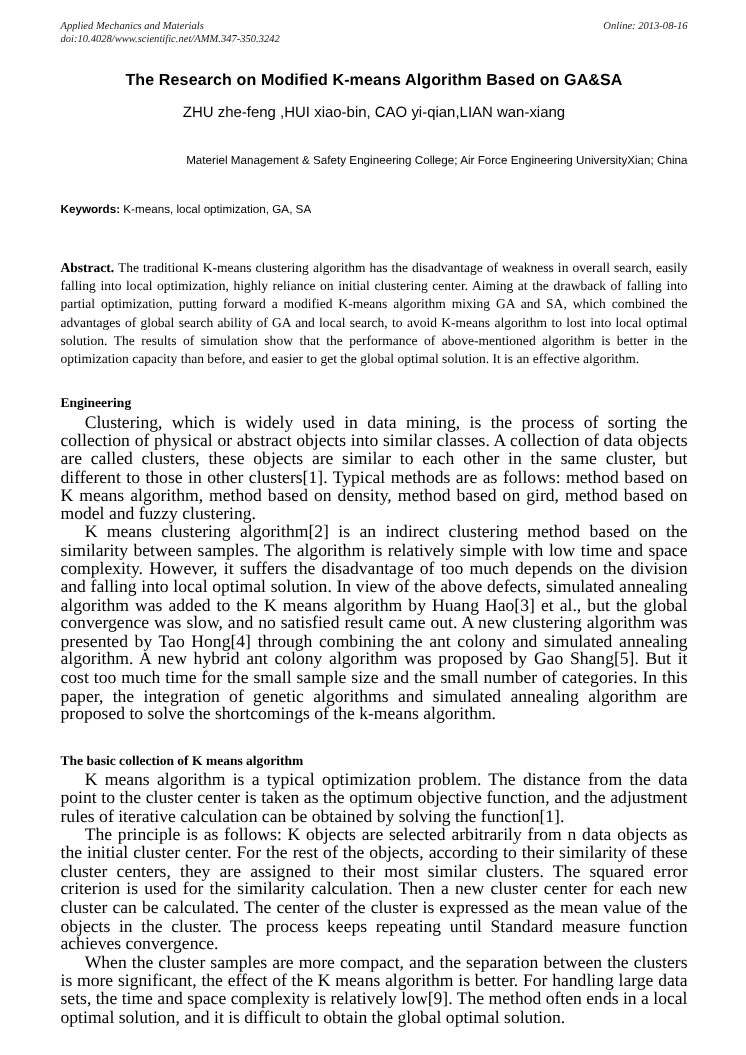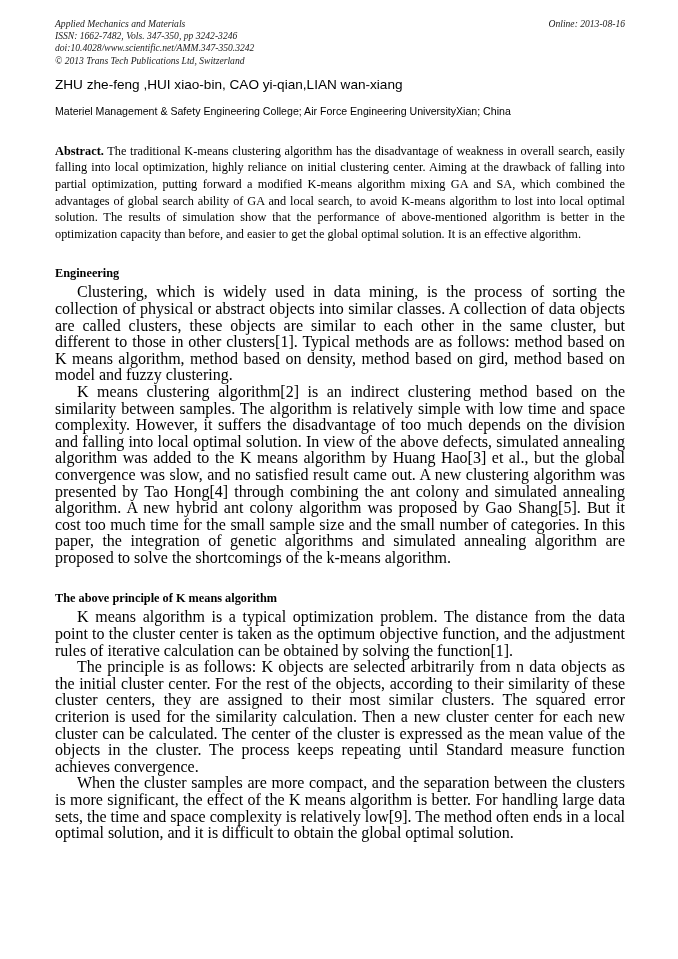--- a/index.html
+++ b/index.html
@@ -46,48 +46,49 @@
     text-align: center;
     font-family: "Liberation Sans", sans-serif;
     font-weight: bold;
     font-size: 14.6px;
     line-height: 19px;
     letter-spacing: 0.1px;
     color: #000;
   }
   .authors {
     margin-top: 9px;
+    text-align: center;
     font-family: "Liberation Sans", sans-serif;
     font-size: 13.6px;
     line-height: 18px;
     color: #000;
   }
   .affiliation {
-    margin-top: 10px;
-    text-align: left;
+    margin-top: 28px;
+    text-align: right;
     font-family: "Liberation Sans", sans-serif;
     font-size: 10.6px;
     line-height: 15px;
     color: #000;
   }
 
   
   .keywords {
     margin-top: 30px;
     font-family: "Liberation Sans", sans-serif;
     font-size: 10.6px;
     line-height: 15px;
   }
   .keywords .kw-label {
     font-weight: bold;
   }
 
   
   .abstract {
-    margin-top: 24px;
+    margin-top: 36px;
     text-align: justify;
     text-justify: inter-word;
     font-family: "Liberation Serif", serif;
     font-size: 12.3px;
     line-height: 16.6px;
     hyphens: none;
   }
   .abstract .ab-label {
     font-weight: bold;
   }
@@ -120,41 +121,43 @@
 </head>
 <body>
 
 <div class="page">
 
   <div class="journal-header">
     <div class="row-top">
       <span class="line">Applied Mechanics and Materials</span>
       <span class="line">Online: 2013-08-16</span>
     </div>
-    <div class="line">ISSN: 1662-7482, Vols. 347-350, pp 3242-3246</div>
     <div class="line">doi:10.4028/www.scientific.net/AMM.347-350.3242</div>
-    <div class="line">© 2013 Trans Tech Publications Ltd, Switzerland</div>
   </div>
 
+  <h1 class="title">The Research on Modified K-means Algorithm Based on GA&amp;SA</h1>
 
   <div class="authors">ZHU zhe-feng ,HUI xiao-bin, CAO yi-qian,LIAN wan-xiang</div>
 
   <div class="affiliation">Materiel Management &amp; Safety Engineering College; Air Force Engineering UniversityXian; China</div>
 
+  <div class="keywords">
+    <span class="kw-label">Keywords:</span><span> K-means, local optimization, GA, SA</span>
+  </div>
 
   <div class="abstract">
     <span class="ab-label">Abstract.</span><span> The traditional K-means clustering algorithm has the disadvantage of weakness in overall search, easily falling into local optimization, highly reliance on initial clustering center. Aiming at the drawback of falling into partial optimization, putting forward a modified K-means algorithm mixing GA and SA, which combined the advantages of global search ability of GA and local search, to avoid K-means algorithm to lost into local optimal solution. The results of simulation show that the performance of above-mentioned algorithm is better in the optimization capacity than before, and easier to get the global optimal solution. It is an effective algorithm.</span>
   </div>
 
   <div class="section">
     <div class="section-heading">Engineering</div>
     <p class="para">Clustering, which is widely used in data mining, is the process of sorting the collection of physical or abstract objects into similar classes. A collection of data objects are called clusters, these objects are similar to each other in the same cluster, but different to those in other clusters[1]. Typical methods are as follows: method based on K means algorithm, method based on density, method based on gird, method based on model and fuzzy clustering.</p>
     <p class="para">K means clustering algorithm[2] is an indirect clustering method based on the similarity between samples. The algorithm is relatively simple with low time and space complexity. However, it suffers the disadvantage of too much depends on the division and falling into local optimal solution. In view of the above defects, simulated annealing algorithm was added to the K means algorithm by Huang Hao[3] et al., but the global convergence was slow, and no satisfied result came out. A new clustering algorithm was presented by Tao Hong[4] through combining the ant colony and simulated annealing algorithm. A new hybrid ant colony algorithm was proposed by Gao Shang[5]. But it cost too much time for the small sample size and the small number of categories. In this paper, the integration of genetic algorithms and simulated annealing algorithm are proposed to solve the shortcomings of the k-means algorithm.</p>
   </div>
 
   <div class="section gap-before-section2">
-    <div class="section-heading">The above principle of K means algorithm</div>
+    <div class="section-heading">The basic collection of K means algorithm</div>
     <p class="para">K means algorithm is a typical optimization problem. The distance from the data point to the cluster center is taken as the optimum objective function, and the adjustment rules of iterative calculation can be obtained by solving the function[1].</p>
     <p class="para">The principle is as follows: K objects are selected arbitrarily from n data objects as the initial cluster center. For the rest of the objects, according to their similarity of these cluster centers, they are assigned to their most similar clusters. The squared error criterion is used for the similarity calculation. Then a new cluster center for each new cluster can be calculated. The center of the cluster is expressed as the mean value of the objects in the cluster. The process keeps repeating until Standard measure function achieves convergence.</p>
     <p class="para">When the cluster samples are more compact, and the separation between the clusters is more significant, the effect of the K means algorithm is better. For handling large data sets, the time and space complexity is relatively low[9]. The method often ends in a local optimal solution, and it is difficult to obtain the global optimal solution.</p>
   </div>
 
 </div>
 
 </body></html>

